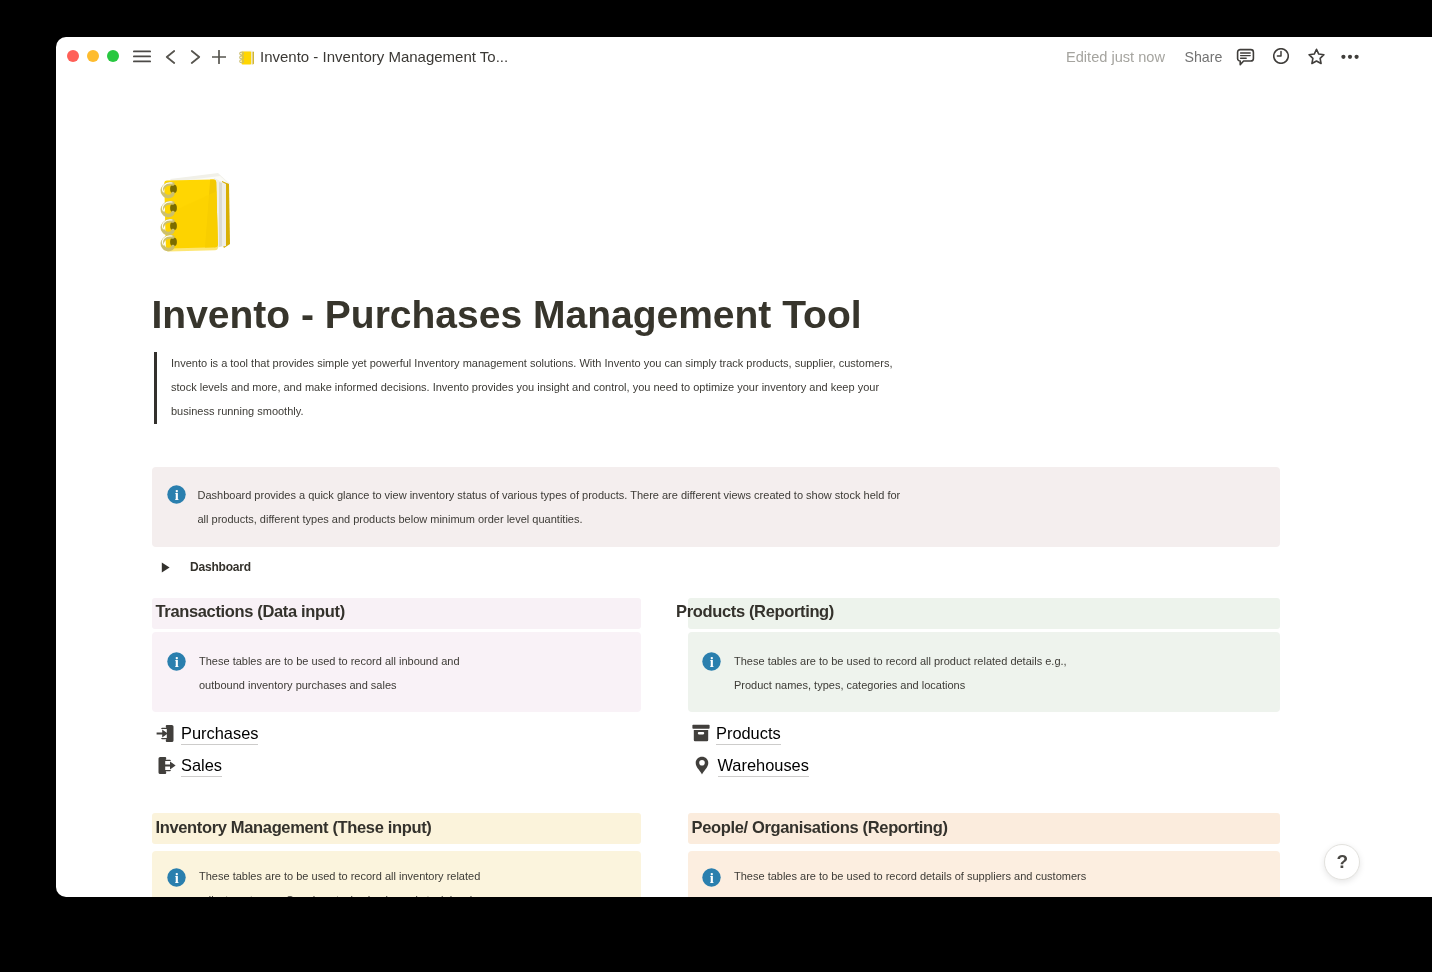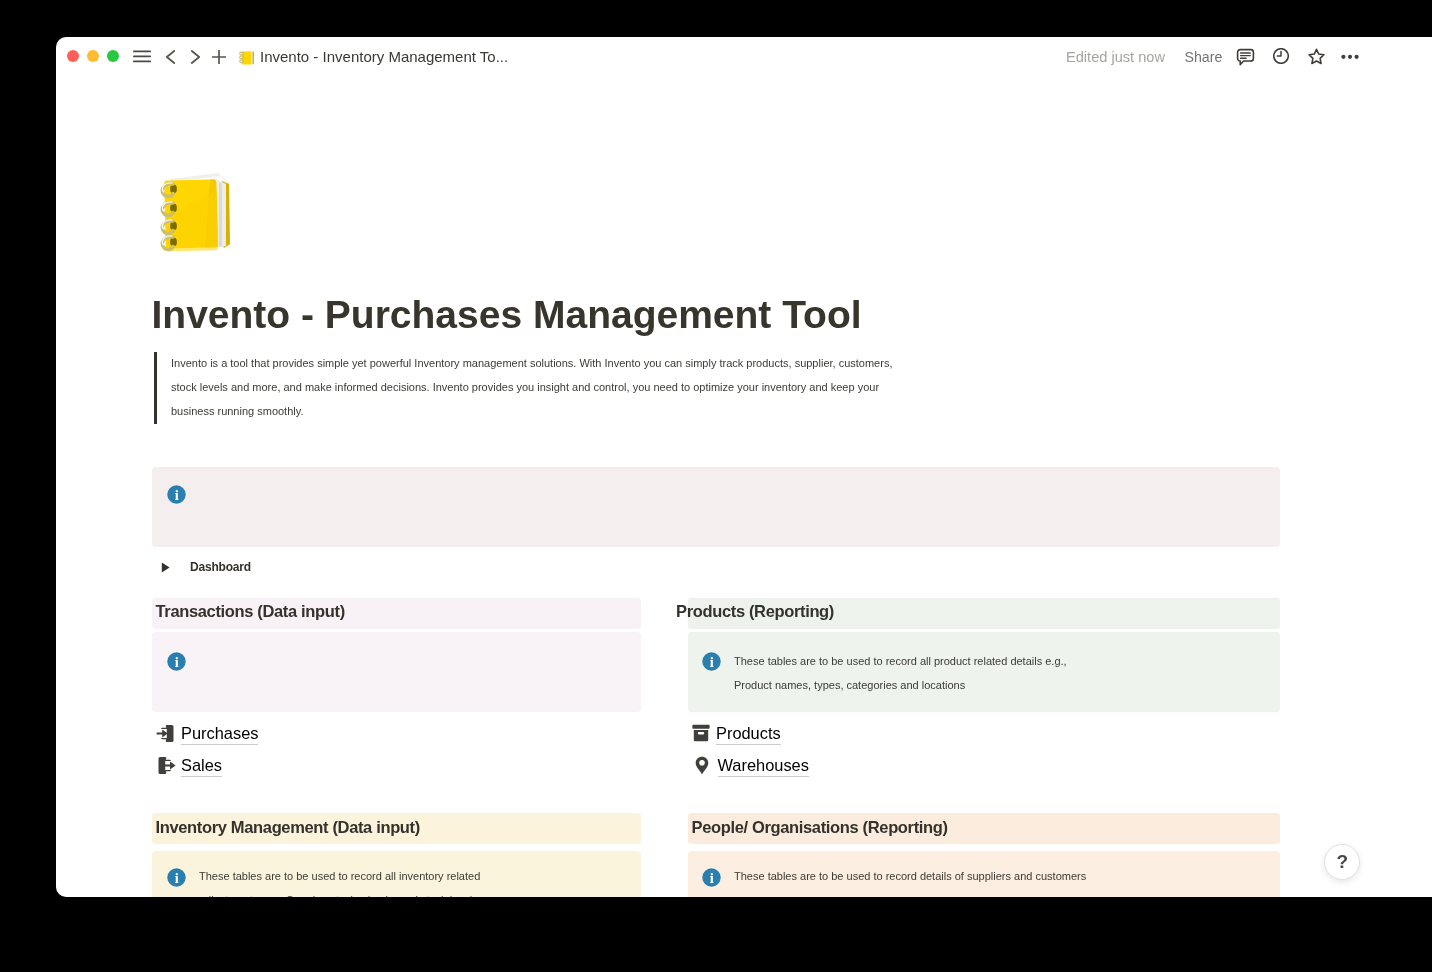--- a/index.html
+++ b/index.html
@@ -129,36 +129,44 @@
     Invento is a tool that provides simple yet powerful Inventory management solutions. With Invento you can simply track products, supplier, customers,<br>
     stock levels and more, and make informed decisions. Invento provides you insight and control, you need to optimize your inventory and keep your<br>
     business running smoothly.
   </div>
 
   <div class="callout" style="left:96px;top:430px;width:1128px;height:80px;background:#f4eeee;"></div>
   <svg class="ico info1" style="left:110.5px;top:448px;" width="19" height="19" viewBox="0 0 19 19">
       <circle cx="9.5" cy="9.5" r="9.2" fill="#2a7fae"></circle>
       <text x="9.7" y="14.6" text-anchor="middle" font-family="Liberation Serif, serif" font-size="14.5" font-weight="700" fill="#ffffff">i</text>
     </svg>
+  <div class="txt body16" style="left:141.5px;top:446px;">
+    Dashboard provides a quick glance to view inventory status of various types of products. There are different views created to show stock held for<br>
+    all products, different types and products below minimum order level quantities.
+  </div>
 
   <svg class="ico" style="left:105px;top:524.5px;" width="9" height="11" viewBox="0 0 9 11">
     <polygon points="0.8,0.6 8.6,5.5 0.8,10.4" fill="#33312d"></polygon>
   </svg>
   <div class="txt" style="left:134px;top:518px;font-size:12px;line-height:24px;font-weight:700;letter-spacing:-0.2px;color:#34322c;">Dashboard</div>
 
   <div class="h3bg" style="left:95.5px;top:561px;width:489.5px;height:30.5px;background:#f8f1f6;"></div>
   <div class="txt h3t" style="left:99.5px;top:561.5px;">Transactions (Data input)</div>
   <div class="h3bg" style="left:631.5px;top:561px;width:592.5px;height:30.5px;background:#edf3ec;"></div>
   <div class="txt h3t" style="left:620px;top:561.5px;">Products (Reporting)</div>
 
   <div class="callout" style="left:95.5px;top:595px;width:489.5px;height:79.5px;background:#f9f2f7;"></div>
   <svg class="ico info1" style="left:110.5px;top:614.5px;" width="19" height="19" viewBox="0 0 19 19">
       <circle cx="9.5" cy="9.5" r="9.2" fill="#2a7fae"></circle>
       <text x="9.7" y="14.6" text-anchor="middle" font-family="Liberation Serif, serif" font-size="14.5" font-weight="700" fill="#ffffff">i</text>
     </svg>
+  <div class="txt body16" style="left:143px;top:611.5px;">
+    These tables are to be used to record all inbound and<br>
+    outbound inventory purchases and sales
+  </div>
 
   <div class="callout" style="left:631.5px;top:595px;width:592.5px;height:79.5px;background:#eef3ed;"></div>
   <svg class="ico info1" style="left:646px;top:614.5px;" width="19" height="19" viewBox="0 0 19 19">
       <circle cx="9.5" cy="9.5" r="9.2" fill="#2a7fae"></circle>
       <text x="9.7" y="14.6" text-anchor="middle" font-family="Liberation Serif, serif" font-size="14.5" font-weight="700" fill="#ffffff">i</text>
     </svg>
   <div class="txt body16" style="left:678px;top:611.5px;">
     These tables are to be used to record all product related details e.g.,<br>
     Product names, types, categories and locations
   </div>
@@ -187,21 +195,21 @@
     </g>
   </svg>
   <div class="txt linktxt" style="left:660px;top:684.5px;">Products</div>
 
   <svg class="ico" style="left:639px;top:719px;" width="14" height="19" viewBox="0 0 14 19">
     <path d="M7 0.8 C3.5 0.8 0.7 3.5 0.7 6.9 C0.7 9.2 2 11.3 3.5 13.3 C4.9 15.2 6.3 16.9 7 18.4 C7.7 16.9 9.1 15.2 10.5 13.3 C12 11.3 13.3 9.2 13.3 6.9 C13.3 3.5 10.5 0.8 7 0.8 Z M7 9.6 A2.8 2.8 0 1 1 7 4 A2.8 2.8 0 0 1 7 9.6 Z" fill="#413f3c"></path>
   </svg>
   <div class="txt linktxt" style="left:661.5px;top:717px;">Warehouses</div>
 
   <div class="h3bg" style="left:95.5px;top:776px;width:489.5px;height:30.7px;background:#fbf3db;"></div>
-  <div class="txt h3t" style="left:99.5px;top:777.5px;">Inventory Management (Data input)</div>
+  <div class="txt h3t" style="left:99.5px;top:777.5px;">Inventory Management (These input)</div>
   <div class="h3bg" style="left:631.5px;top:776px;width:592.5px;height:30.7px;background:#fbecdd;"></div>
   <div class="txt h3t" style="left:635.5px;top:777.5px;">People/ Organisations (Reporting)</div>
 
   <div class="callout" style="left:95.5px;top:813.5px;width:489.5px;height:80px;background:#fbf4dd;"></div>
   <svg class="ico info1" style="left:110.5px;top:830.5px;" width="19" height="19" viewBox="0 0 19 19">
       <circle cx="9.5" cy="9.5" r="9.2" fill="#2a7fae"></circle>
       <text x="9.7" y="14.6" text-anchor="middle" font-family="Liberation Serif, serif" font-size="14.5" font-weight="700" fill="#ffffff">i</text>
     </svg>
   <div class="txt body16" style="left:143px;top:827px;">
     These tables are to be used to record all inventory related<br>

